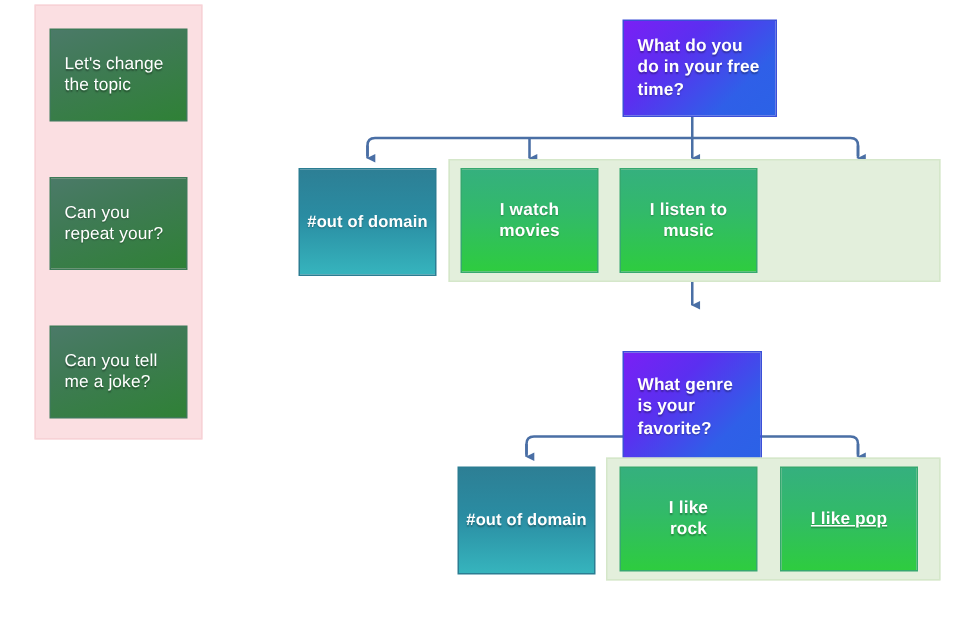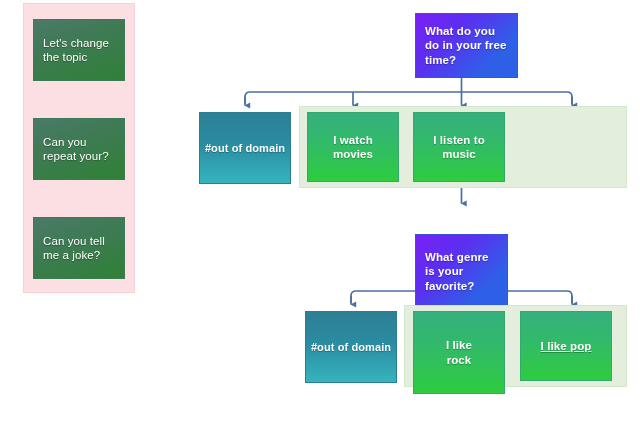--- a/index.html
+++ b/index.html
@@ -64,21 +64,21 @@
     background:linear-gradient(180deg,#35b07e 0%,#32b96b 40%,#2ecc3f 100%);
     border:1px solid #36a86f;
     display:flex;align-items:center;justify-content:center;text-align:center;
     color:#ffffff;font-size:11.5px;line-height:14.5px;font-weight:600;
     letter-spacing:.1px;text-shadow:0 1px 1px rgba(0,0,0,.28);
     padding:0 19px;
   }
   .answer.a0{left:307px;top:112px;width:92px;height:70px;}
   .answer.a1{left:413px;top:112px;width:92px;height:70px;}
   .answer.a2{left:520px;top:112px;width:92px;height:70px;}
-  .answer.b0{left:413px;top:311px;width:92px;height:83px;}
+  .answer.b0{left:413px;top:311px;width:92px;height:70px;}
   .answer.b1{left:520px;top:311px;width:92px;height:70px;text-decoration:underline;}
 
   svg.conn{position:absolute;left:0;top:0;width:640px;height:422px;
            pointer-events:none;overflow:visible;}
 </style>
 </head>
 <body>
 
 <div id="canvas">
 

